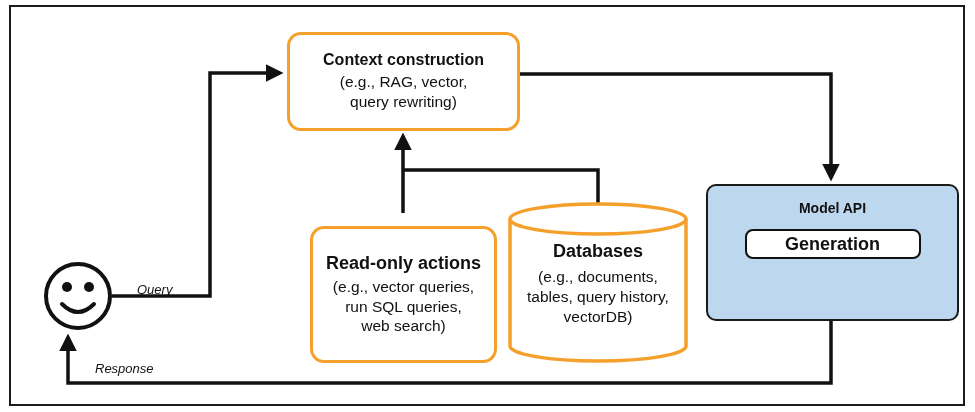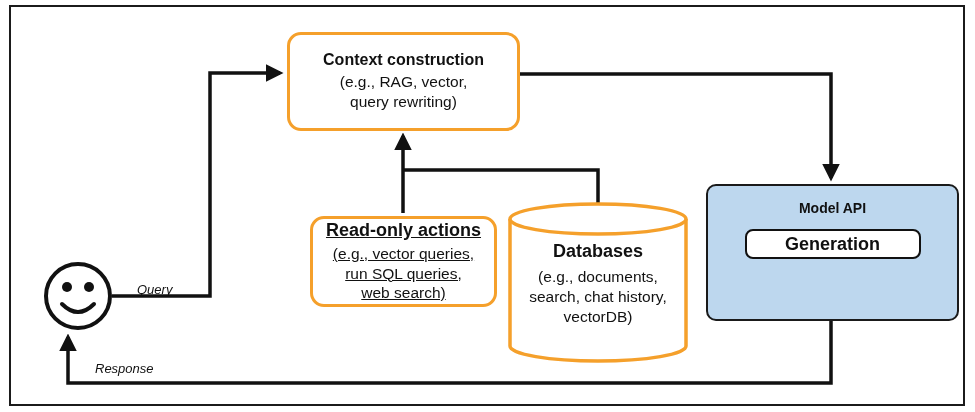--- a/index.html
+++ b/index.html
@@ -54,21 +54,21 @@
     flex-direction: column;
     align-items: center;
     justify-content: center;
     text-align: center;
     padding: 4px 6px;
   }
   .obox .title { font-weight: bold; font-size: 16px; margin-bottom: 3px; }
   .obox .sub { font-size: 15.5px; line-height: 1.28; }
 
   #ctx-box { left: 287px; top: 32px; width: 233px; height: 99px; }
-  #ro-box  { left: 310px; top: 216px; width: 187px; height: 91px; text-decoration: underline; }
+  #ro-box  { left: 310px; top: 226px; width: 187px; height: 137px; }
   #ro-box .title { font-size: 18px; }
 
   .db-text {
     position: absolute;
     left: 514px; top: 241px; width: 168px;
     text-align: center;
   }
   .db-text .title { font-weight: bold; font-size: 18px; margin-bottom: 5px; }
   .db-text .sub { font-size: 15.5px; line-height: 1.28; }
 
@@ -158,21 +158,21 @@
       <div>(e.g., vector queries,</div>
       <div>run SQL queries,</div>
       <div>web search)</div>
     </div>
   </div>
 
   <div class="db-text">
     <div class="title">Databases</div>
     <div class="sub">
       <div>(e.g., documents,</div>
-      <div>search, chat history,</div>
+      <div>tables, query history,</div>
       <div>vectorDB)</div>
     </div>
   </div>
 
   <div class="model-box">
     <div class="title">Model API</div>
     <div class="gen-box">Generation</div>
   </div>
 
   <div class="flow-label" id="query-label">Query</div>

